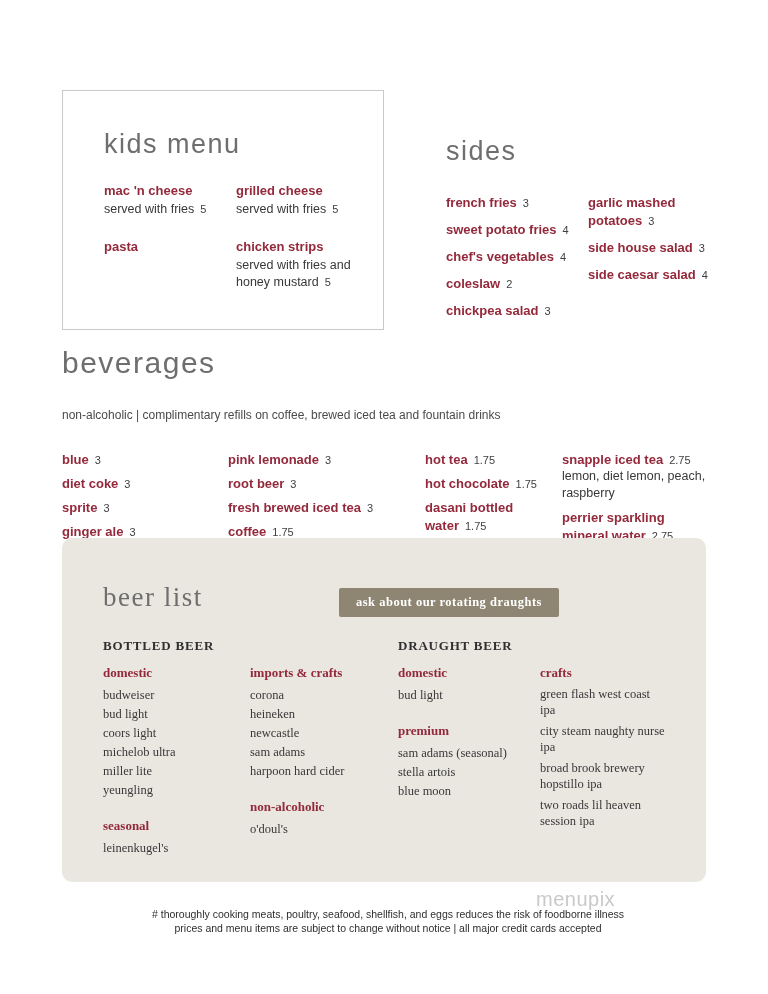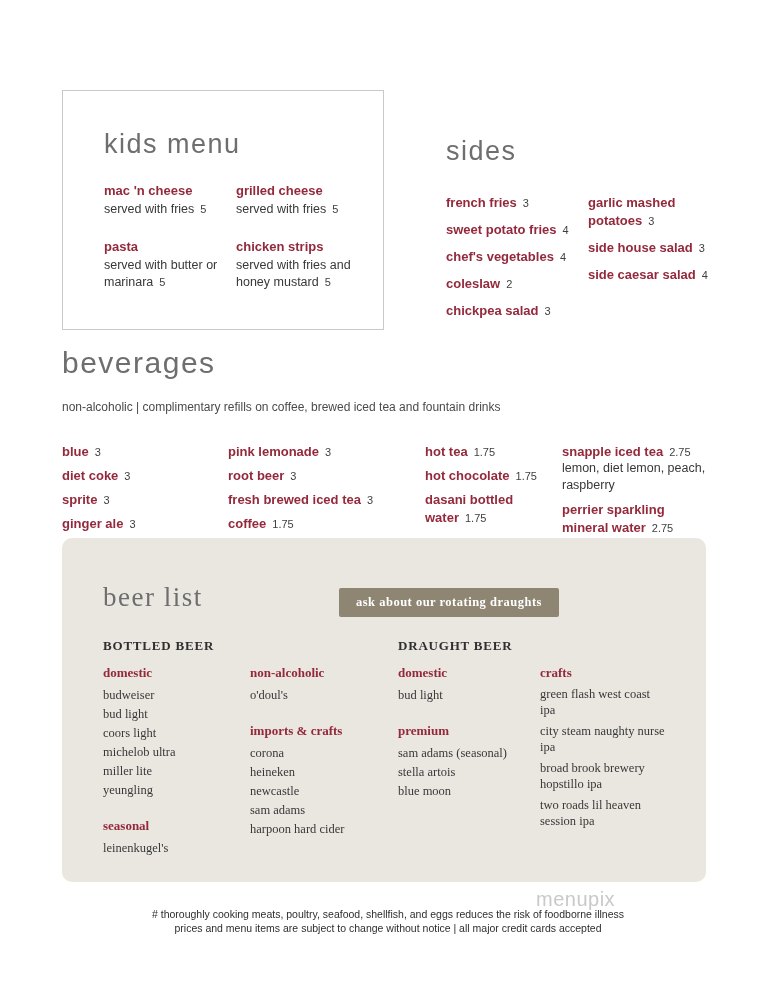--- a/index.html
+++ b/index.html
@@ -23,21 +23,21 @@
   
   .sides{position:absolute;left:446px;top:136px;width:276px;}
   .sides .sec-title{margin-bottom:26px;}
   .sides-cols{display:flex;}
   .scol1{width:142px;}
   .scol2{width:134px;}
   .sitem{margin-bottom:9px;}
 
   
   .bev{position:absolute;left:62px;top:346px;width:652px;}
-  .bev .sec-title{font-size:30px;margin-bottom:20px;}
+  .bev .sec-title{font-size:30px;margin-bottom:28px;}
   .bev-note{color:#4a4a4a;font-size:12px;margin-bottom:28px;}
   .bev-cols{display:flex;}
   .bcol1{width:166px;}
   .bcol2{width:168px;}
   .bcol3{width:166px;}
   .bcol4{width:152px;}
   .bitem{margin-bottom:6px;}
   .bcol3 .bitem{width:138px;padding-left:29px;}
 
   
@@ -79,21 +79,20 @@
           <div class="desc"><span>served with fries</span><span class="price">5</span></div>
         </div>
 
         <div class="kitem">
           <span class="iname">grilled cheese</span>
           <div class="desc"><span>served with fries</span><span class="price">5</span></div>
         </div>
 
         <div class="kitem">
           <span class="iname">pasta</span>
-          <div class="desc"><span>served with butter or marinara</span><span class="price">5</span></div>
         </div>
 
         <div class="kitem">
           <span class="iname">chicken strips</span>
           <div class="desc"><span>served with fries and honey mustard</span><span class="price">5</span></div>
         </div>
       </div>
   </div>
 
   <div class="sides">
@@ -225,36 +224,36 @@
           <div class="bgroup">
             <div class="bcat">seasonal</div>
             <div>
               <div class="btxt">leinenkugel's</div>
             </div>
           </div>
         </div>
       <div class="bercol2">
 
           <div class="bgroup">
-            <div class="bcat">non-alcoholic</div>
-            <div>
-              <div class="btxt">o'doul's</div>
-            </div>
-          </div>
-
-          <div class="bgroup">
             <div class="bcat">imports &amp; crafts</div>
             <div>
               <div class="btxt">corona</div>
               <div class="btxt">heineken</div>
               <div class="btxt">newcastle</div>
               <div class="btxt">sam adams</div>
               <div class="btxt">harpoon hard cider</div>
             </div>
           </div>
+
+          <div class="bgroup">
+            <div class="bcat">non-alcoholic</div>
+            <div>
+              <div class="btxt">o'doul's</div>
+            </div>
+          </div>
         </div>
       <div class="bercol3">
 
           <div class="bgroup">
             <div class="bcat">domestic</div>
             <div>
               <div class="btxt">bud light</div>
             </div>
           </div>
 

